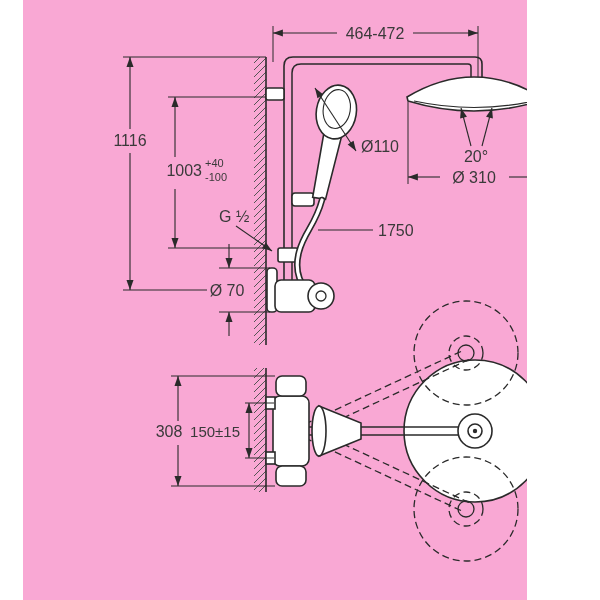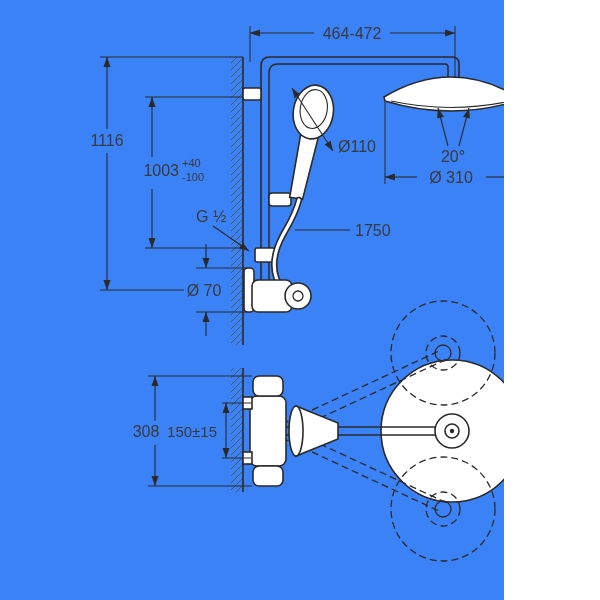--- a/index.html
+++ b/index.html
@@ -1,16 +1,16 @@
 <!DOCTYPE html>
 <html><head>
 <meta charset="utf-8">
 <style>
   html,body{margin:0;padding:0;background:#fff;}
-  .page{width:504px;height:600px;background:#3b82f6;position:relative;overflow:hidden;}
+  .page{width:504px;height:600px;background:#f9a8d4;position:relative;overflow:hidden;margin-left:23px;}
   svg{display:block;}
   svg text{font-family:"Liberation Sans", sans-serif;font-size:16px;fill:#3a3a3a;}
   svg text.small{font-size:11px;}
   svg text.mid{font-size:15px;}
   .ln{stroke:#2a2a2a;fill:none;}
   .thin{stroke-width:1.1;}
   .dimln{stroke:#2a2a2a;stroke-width:1.1;fill:none;}
   .extln{stroke:#2a2a2a;stroke-width:1;fill:none;}
   .part{stroke:#2a2a2a;stroke-width:1.6;fill:#ffffff;}
   .dash{stroke:#2a2a2a;stroke-width:1.3;fill:none;stroke-dasharray:7 4;}

